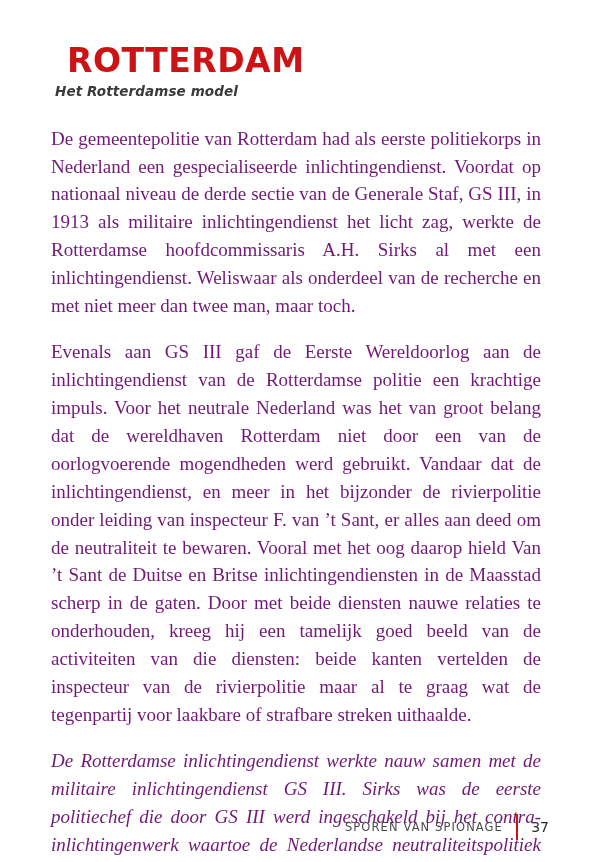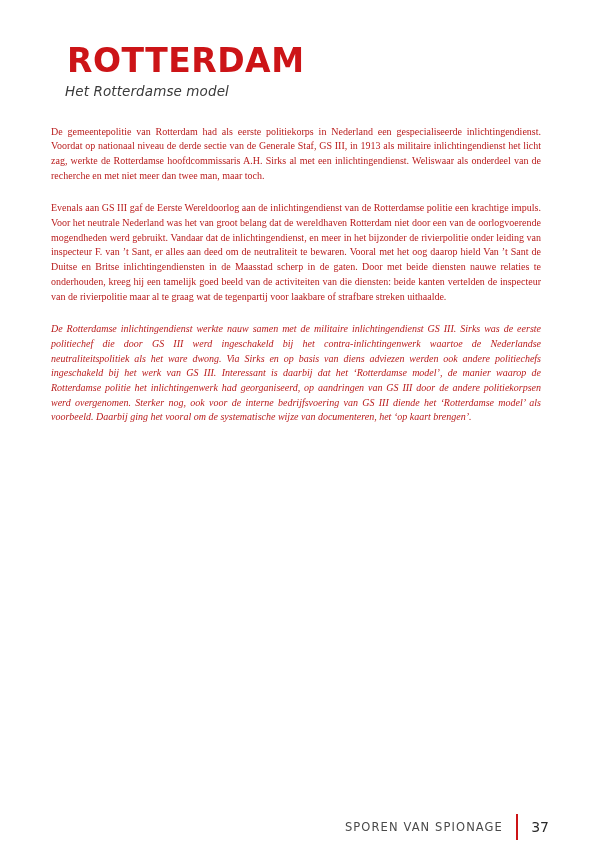--- a/index.html
+++ b/index.html
@@ -34,31 +34,32 @@
     letter-spacing: 0.5px;
     color: #cc1417;
     line-height: 1.05;
     margin: 0 0 4px 16px;
   }
   .chapter-subtitle {
     font-family: "DejaVu Sans", sans-serif;
     font-style: italic;
     font-size: 13.5px;
     color: #3a3a3a;
-    margin: 0 0 26px 14px;
+    margin: 0 0 26px 4px;
     letter-spacing: 0.1px;
+    font-weight: bold;
   }
   .body-text p {
     margin: 0 8px 18px 0;
-    font-size: 10px;
+    font-size: 19px;
     line-height: 1.47;
     text-align: justify;
     text-justify: inter-word;
     hyphens: manual;
-    color: #b91c1c;
+    color: #701a75;
   }
   .body-text p:last-child {
     margin-bottom: 0;
     font-style: italic;
   }
   .footer {
     position: absolute;
     left: 0;
     right: 0;
     bottom: 22px;

